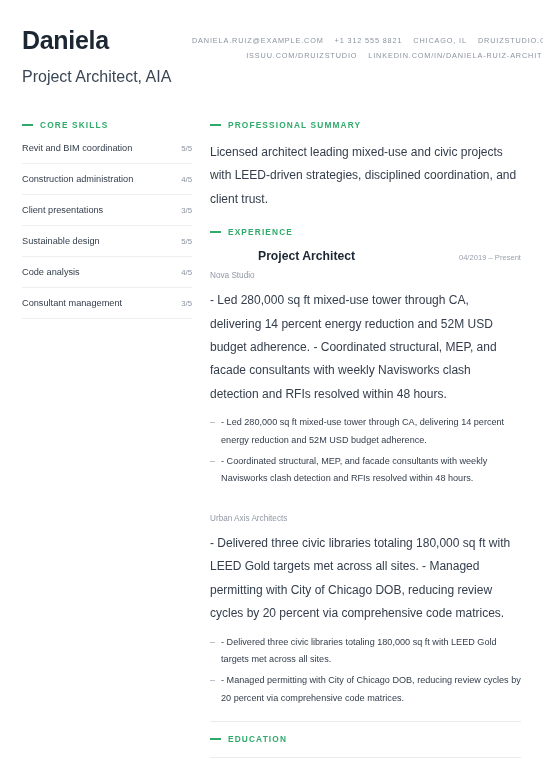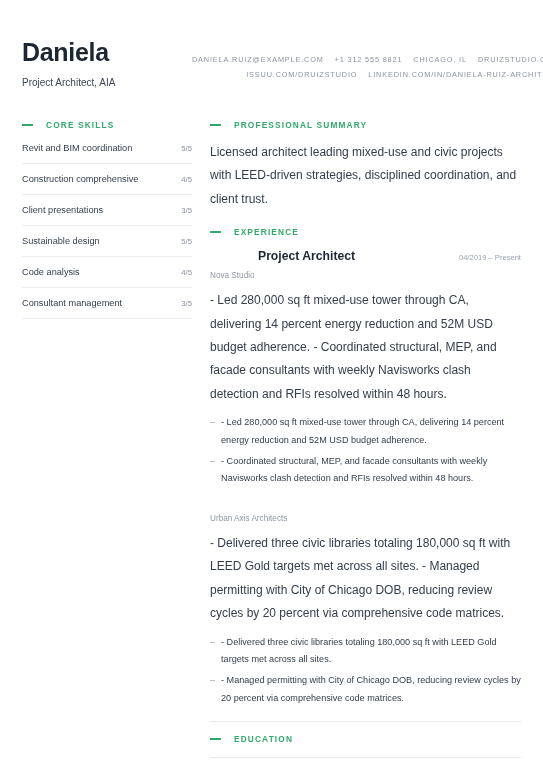--- a/index.html
+++ b/index.html
@@ -17,35 +17,35 @@
     position: relative;
     width: 543px;
     height: 768px;
     background: #ffffff;
     padding: 24px 22px 10px 22px;
   }
 
   
   .header {
     display: flex;
-    align-items: center;
+    align-items: flex-start;
     margin-bottom: 18px;
     min-height: 78px;
   }
   .identity { width: 170px; flex: 0 0 170px; padding-top: 2px; }
   .name {
     font-size: 25px;
     font-weight: bold;
     line-height: 1.14;
     color: #1d2733;
     letter-spacing: -0.3px;
   }
   .title {
     margin-top: 10px;
-    font-size: 10px;
+    font-size: 16px;
     line-height: 1.45;
     color: #3b4654;
   }
   .contact {
     flex: 1;
     padding-top: 10px;
     text-align: right;
   }
   .contact-line {
     font-size: 7.3px;
@@ -59,21 +59,21 @@
 
   
   .columns { display: flex; align-items: flex-start; }
   .left-col { width: 184px; flex: 0 0 184px; padding-right: 14px; }
   .right-col { flex: 1; padding-left: 4px; }
 
   
   .sec-head {
     display: flex;
     align-items: center;
-    gap: 13px;
+    gap: 7px;
     margin-bottom: 11px;
     text-align: center;
   }
   .sec-rule {
     width: 11px;
     height: 2px;
     background: #2faa6b;
     flex: 0 0 11px;
   }
   .sec-title {
@@ -190,21 +190,21 @@
       </div>
       <div id="skills-list">
           <div class="skill">
             <div class="skill-row">
               <span class="skill-name">Revit and BIM coordination</span>
               <span class="skill-rate">5/5</span>
             </div>
           </div>
           <div class="skill">
             <div class="skill-row">
-              <span class="skill-name">Construction comprehensive</span>
+              <span class="skill-name">Construction administration</span>
               <span class="skill-rate">4/5</span>
             </div>
           </div>
           <div class="skill">
             <div class="skill-row">
               <span class="skill-name">Client presentations</span>
               <span class="skill-rate">3/5</span>
             </div>
           </div>
           <div class="skill">

